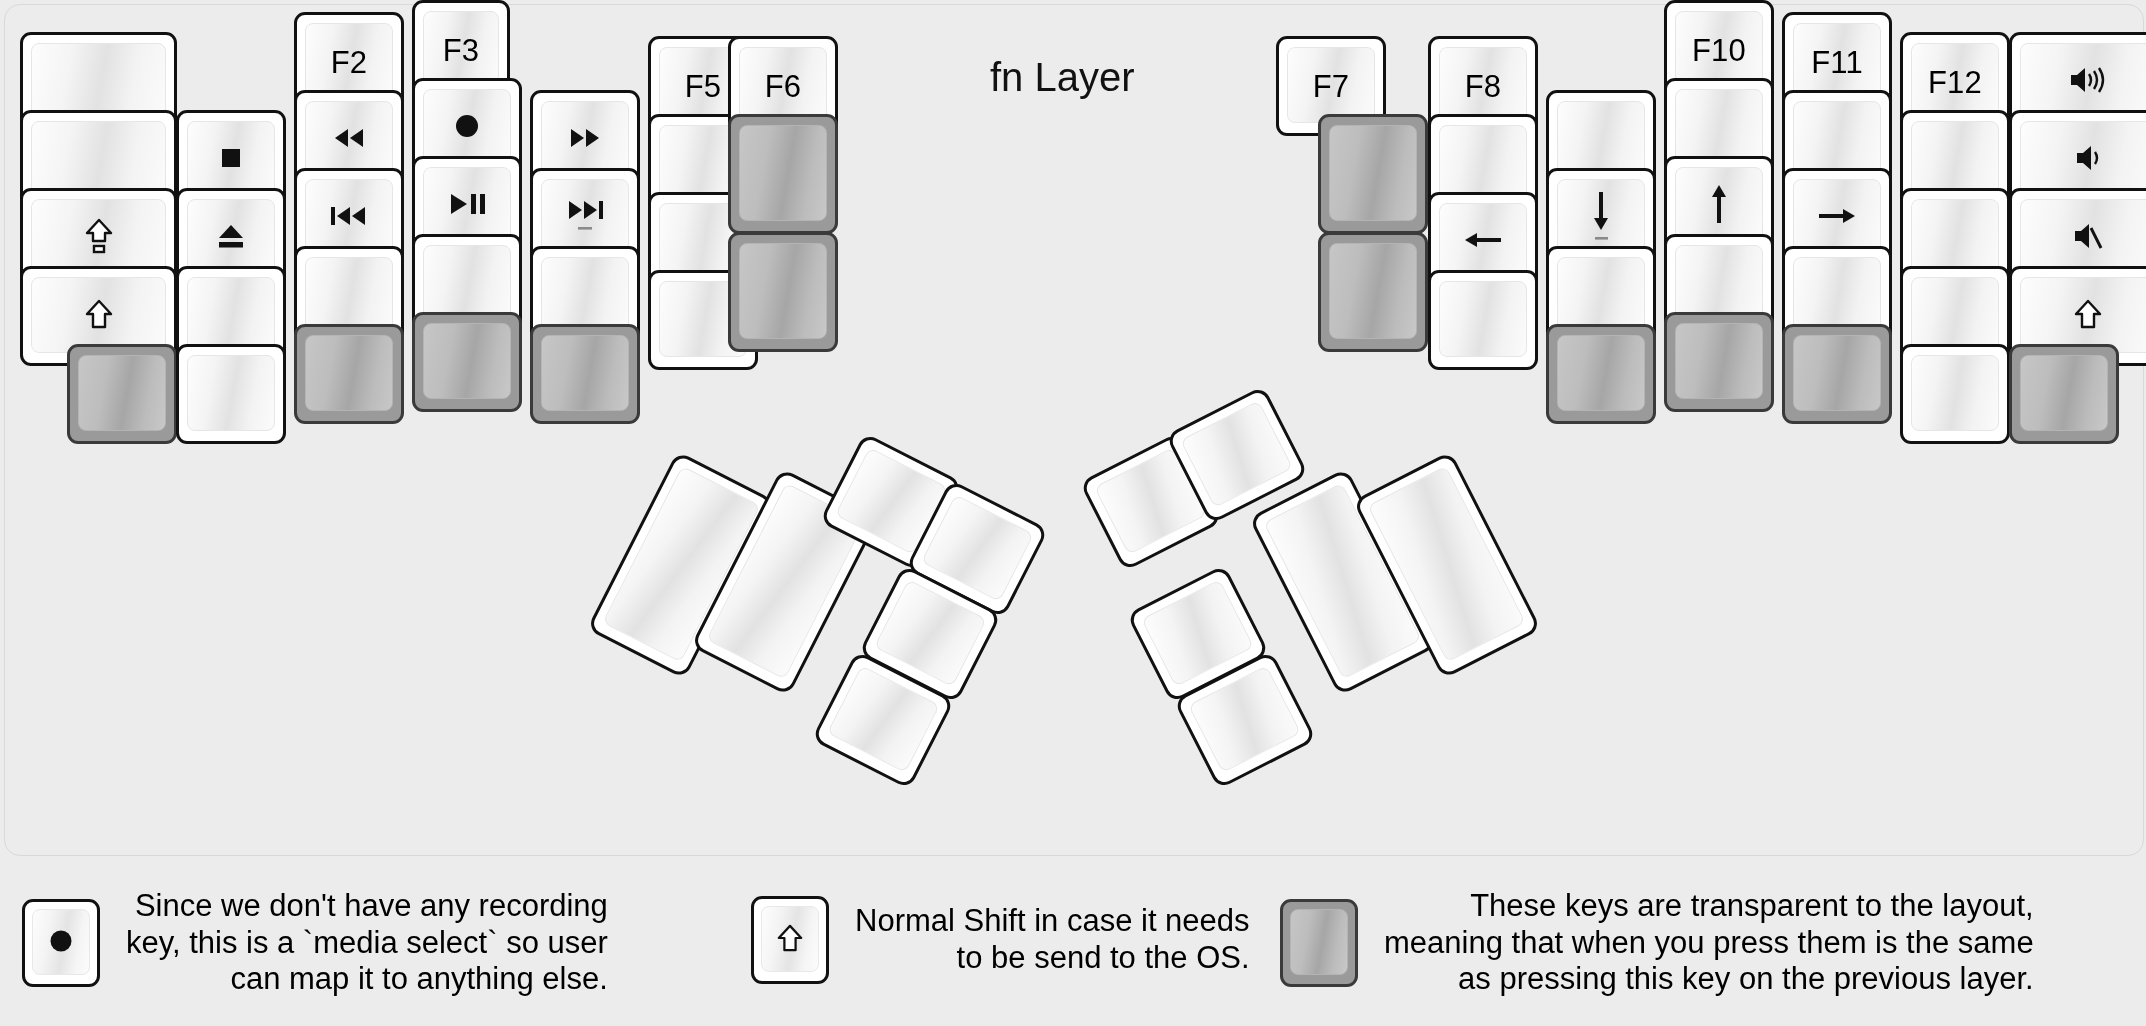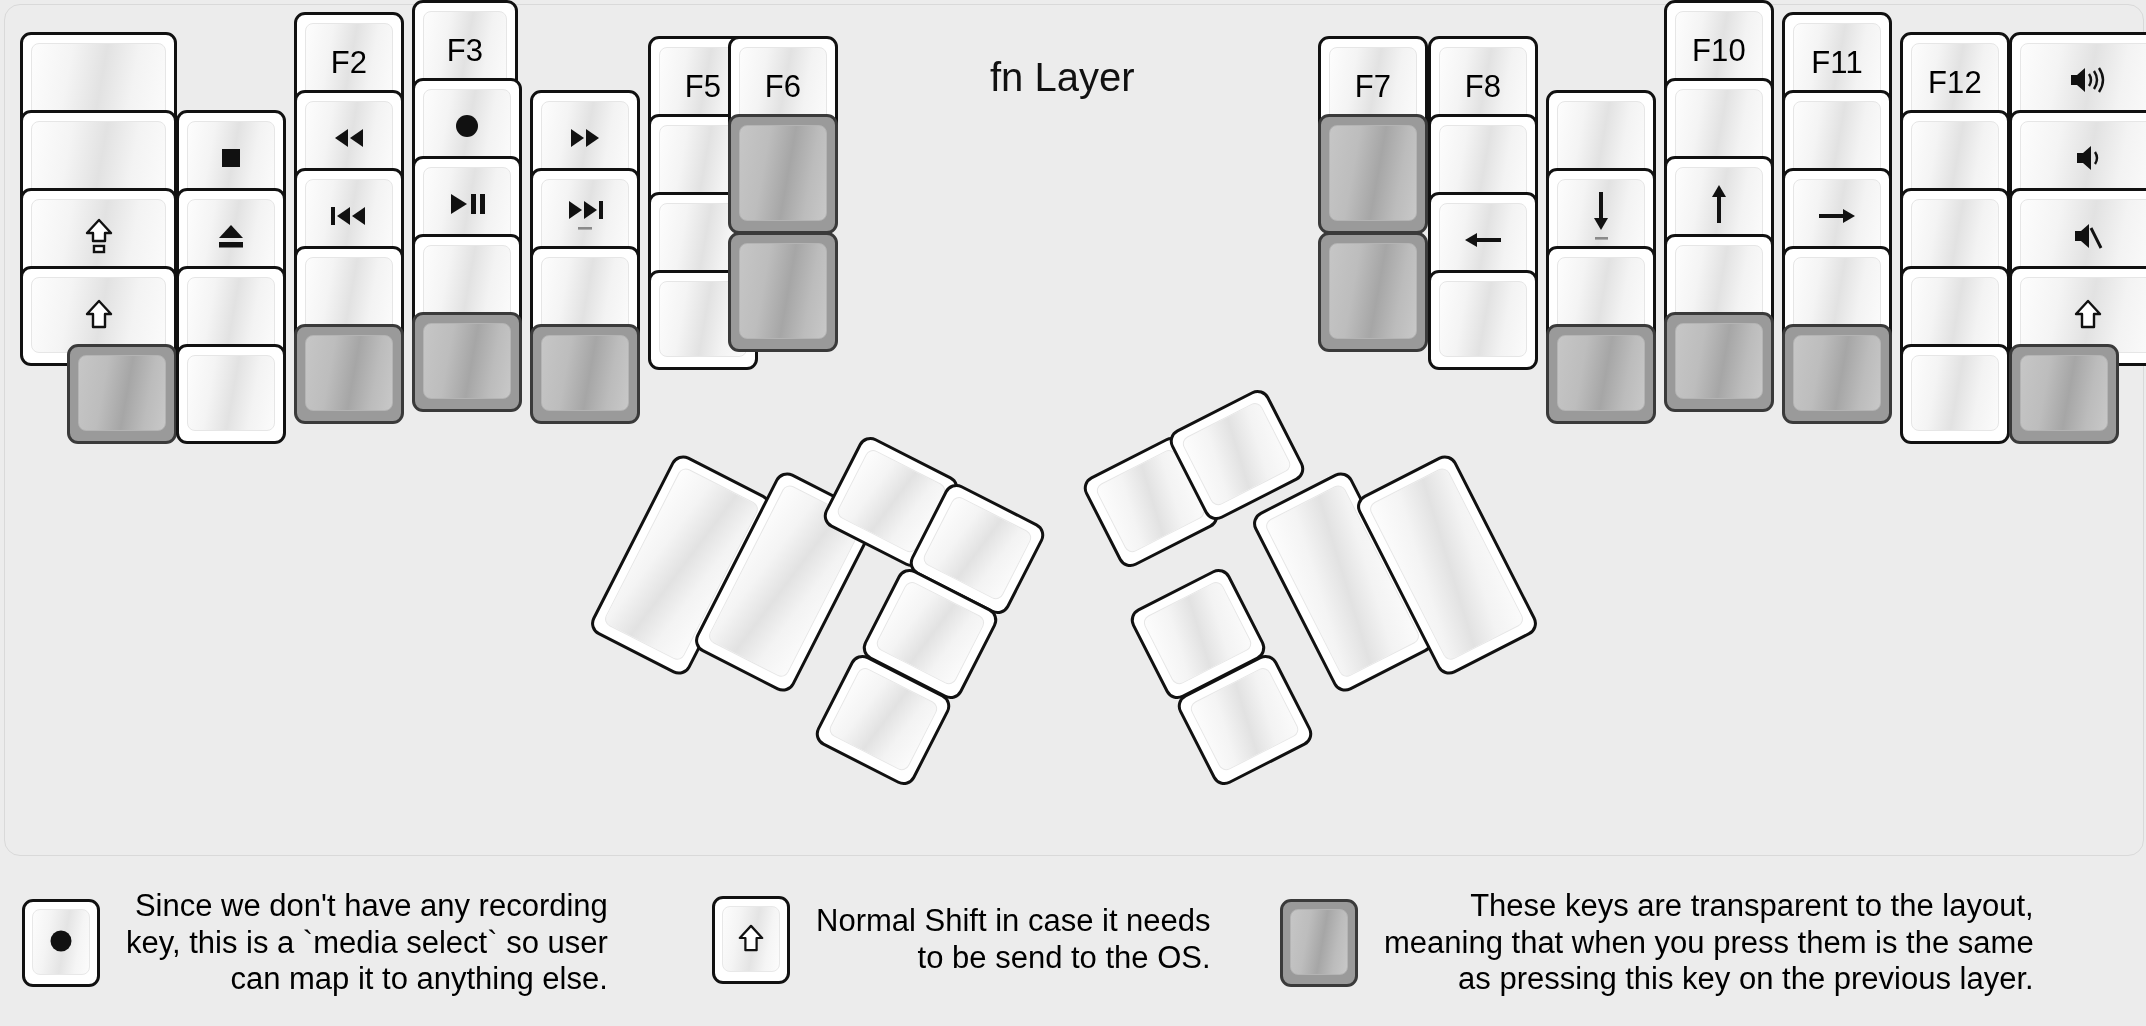--- a/index.html
+++ b/index.html
@@ -154,21 +154,21 @@
         </svg>
     </span>
   </div>
   <div class="key" style="left:294px;top:246px;width:110px;height:100px;">
     <span class="cap"></span>
   </div>
   <div class="key trans" style="left:294px;top:324px;width:110px;height:100px;">
     <span class="cap"></span>
   </div>
 
-  <div class="key" style="left:412px;top:0px;width:106px;height:100px;align-items:center;">
+  <div class="key" style="left:412px;top:0px;width:98px;height:100px;align-items:center;">
     <span class="cap"></span>
     <span class="lbl">F3</span>
   </div>
   <div class="key" style="left:412px;top:78px;width:110px;height:100px;">
     <span class="cap"></span>
     <span class="glyph">
       <svg width="28" height="28" viewBox="0 0 28 28">
           <circle cx="14" cy="14" r="11" fill="#111"></circle>
         </svg>
     </span>
@@ -254,21 +254,21 @@
   <div class="key thumb" style="left:922px;top:499px;width:110px;height:100px;transform:rotate(27deg);transform-origin:center;">
     <span class="cap"></span>
   </div>
   <div class="key thumb" style="left:875px;top:584px;width:110px;height:100px;transform:rotate(27deg);transform-origin:center;">
     <span class="cap"></span>
   </div>
   <div class="key thumb" style="left:828px;top:670px;width:110px;height:100px;transform:rotate(27deg);transform-origin:center;">
     <span class="cap"></span>
   </div>
 
-  <div class="key" style="left:1318px;top:36px;width:110px;height:100px;">
+  <div class="key" style="left:1276px;top:36px;width:110px;height:100px;">
     <span class="cap"></span>
     <span class="lbl">F7</span>
   </div>
   <div class="key trans" style="left:1318px;top:114px;width:110px;height:120px;">
     <span class="cap"></span>
   </div>
   <div class="key trans" style="left:1318px;top:232px;width:110px;height:120px;">
     <span class="cap"></span>
   </div>
 
@@ -442,21 +442,21 @@
         <svg width="26" height="26" viewBox="0 0 26 26">
             <circle cx="13" cy="13" r="10.5" fill="#111"></circle>
           </svg>
       </span>
     </div>
     <div class="ltext">Since we don't have any recording
 key, this is a `media select` so user
 can map it to anything else.</div>
   </div>
 
-  <div class="legend" style="left:664px;top:896px;width:580px;padding-left:48px;">
+  <div class="legend" style="left:703px;top:896px;width:580px;padding-left:48px;">
     <div class="lk">
       <span class="cap"></span>
       <span class="gwrap">
         <svg width="28" height="32" viewBox="0 0 30 34">
             <path d="M15 4 L27 17 L21 17 L21 30 L9 30 L9 17 L3 17 Z" fill="#fff" stroke="#111" stroke-width="2.4" stroke-linejoin="round"></path>
           </svg>
       </span>
     </div>
     <div class="ltext">Normal Shift in case it needs
 to be send to the OS.</div>

